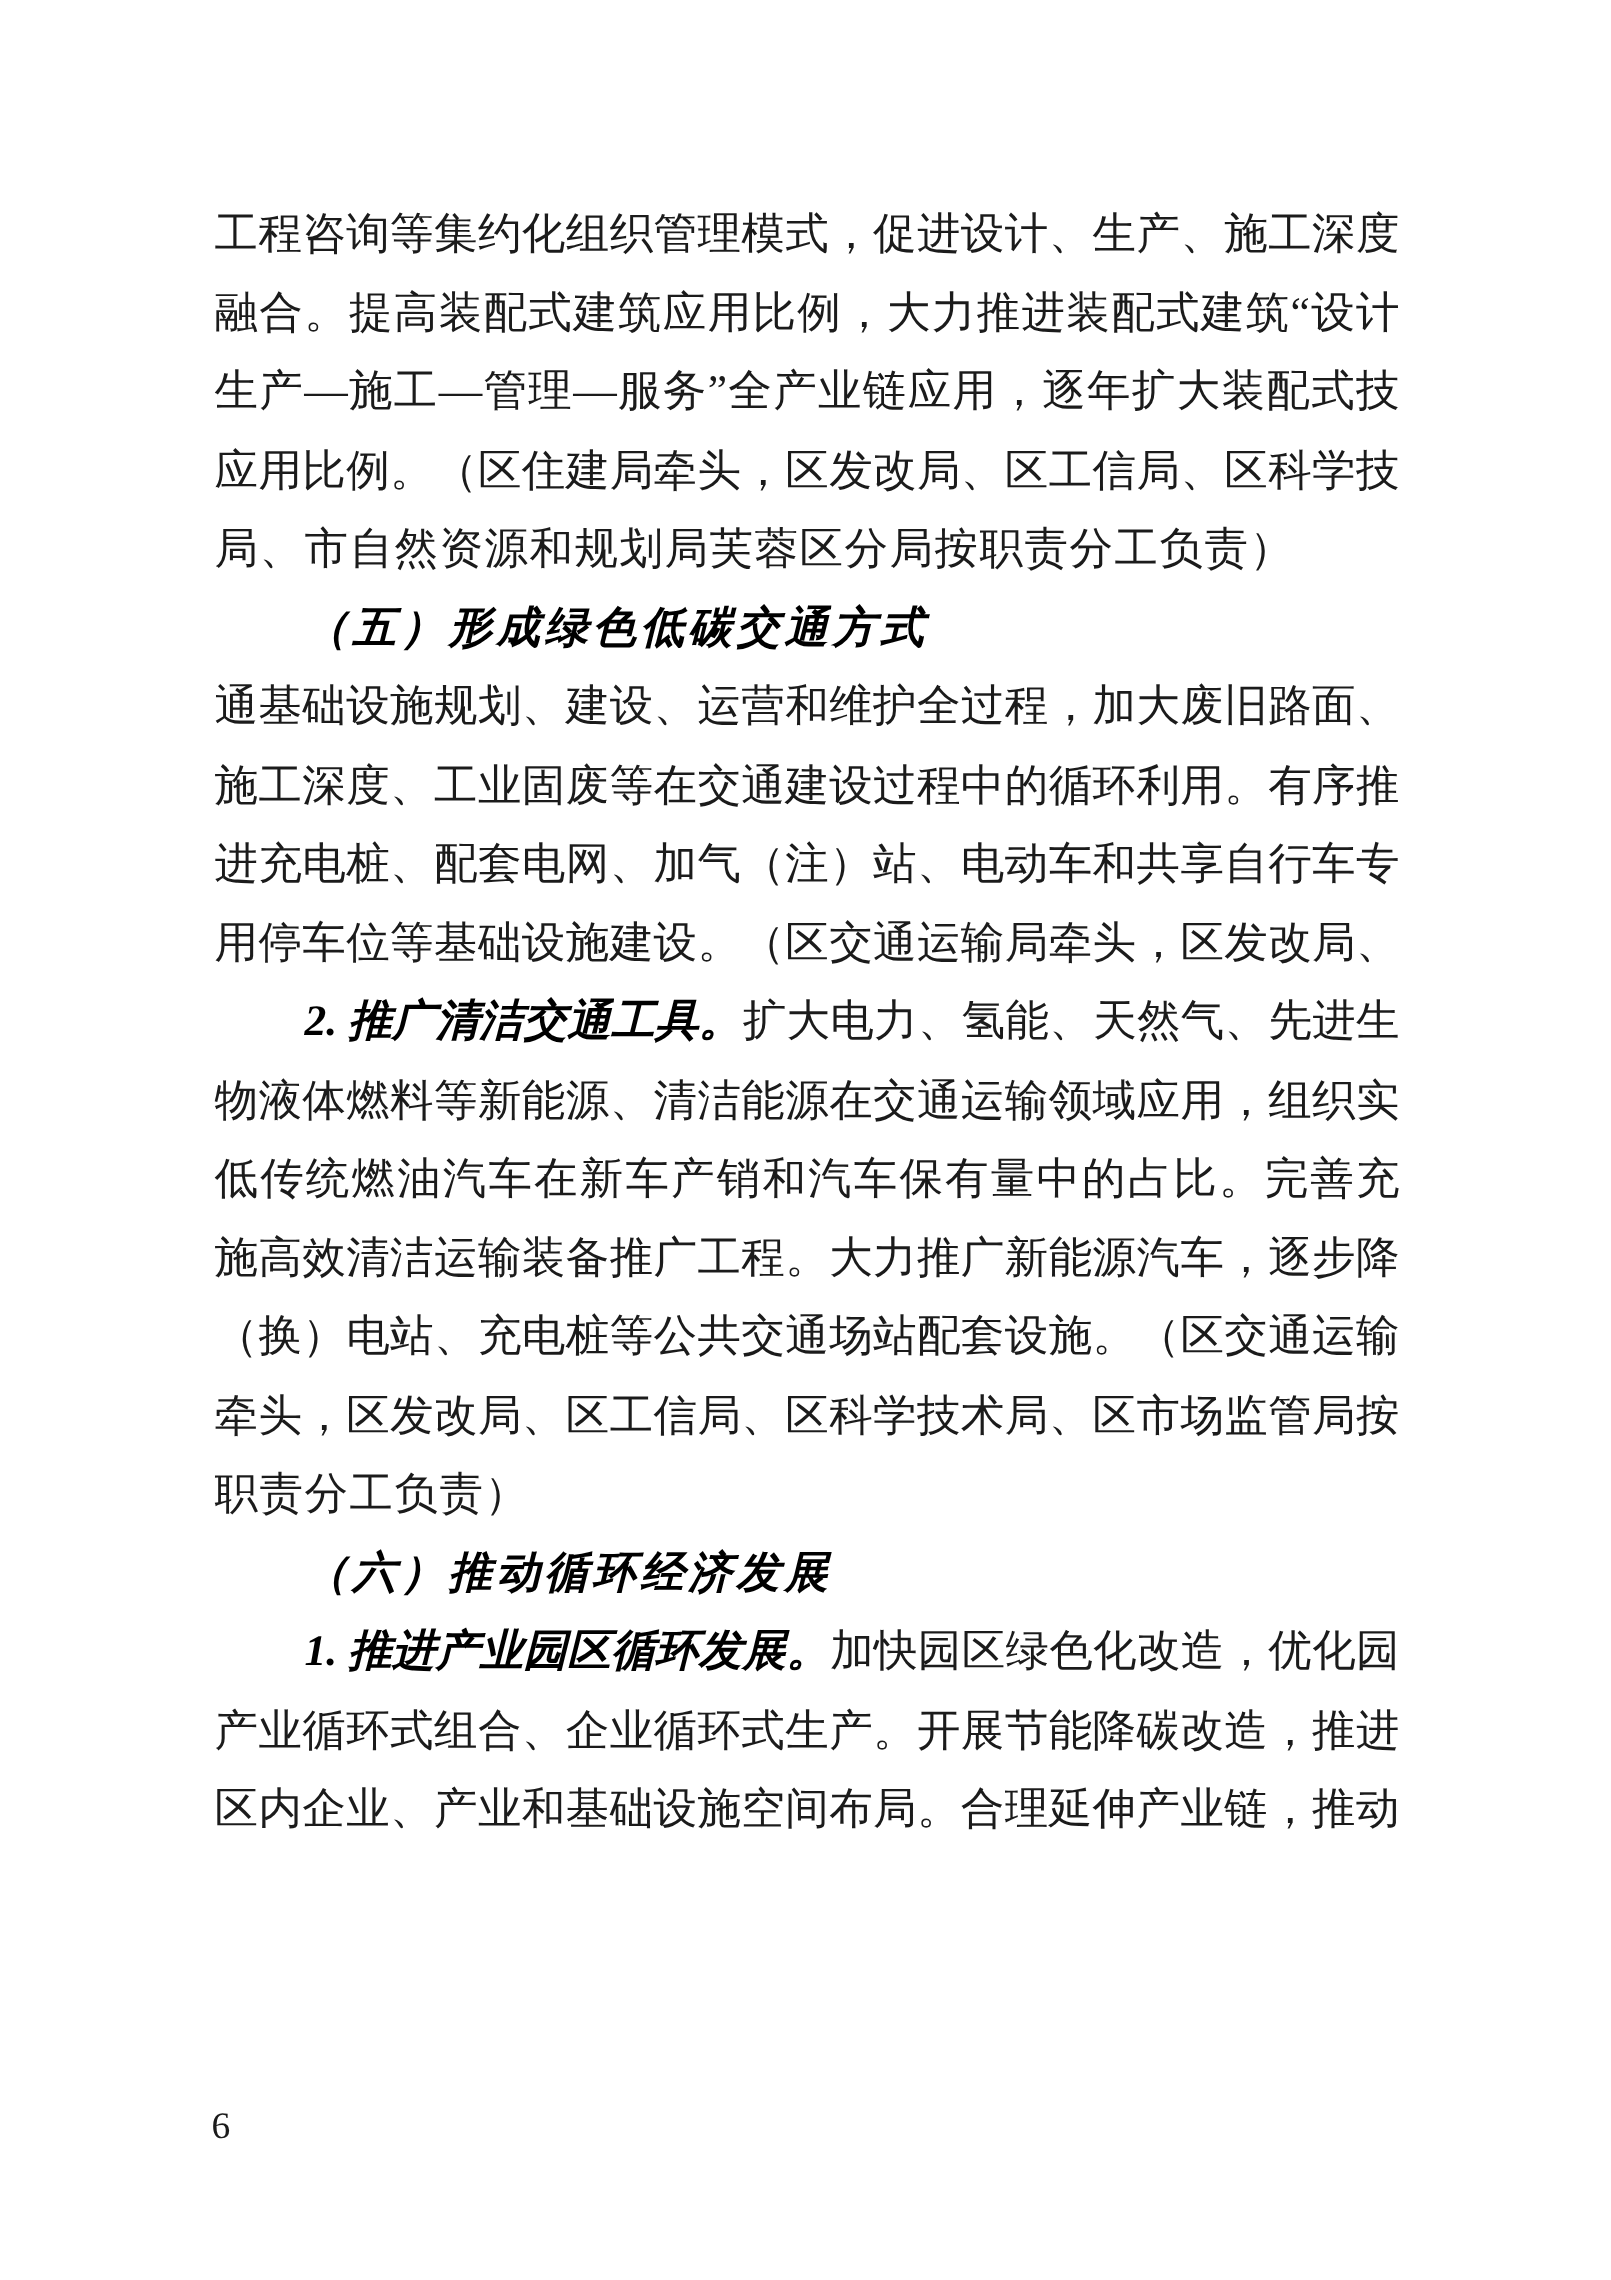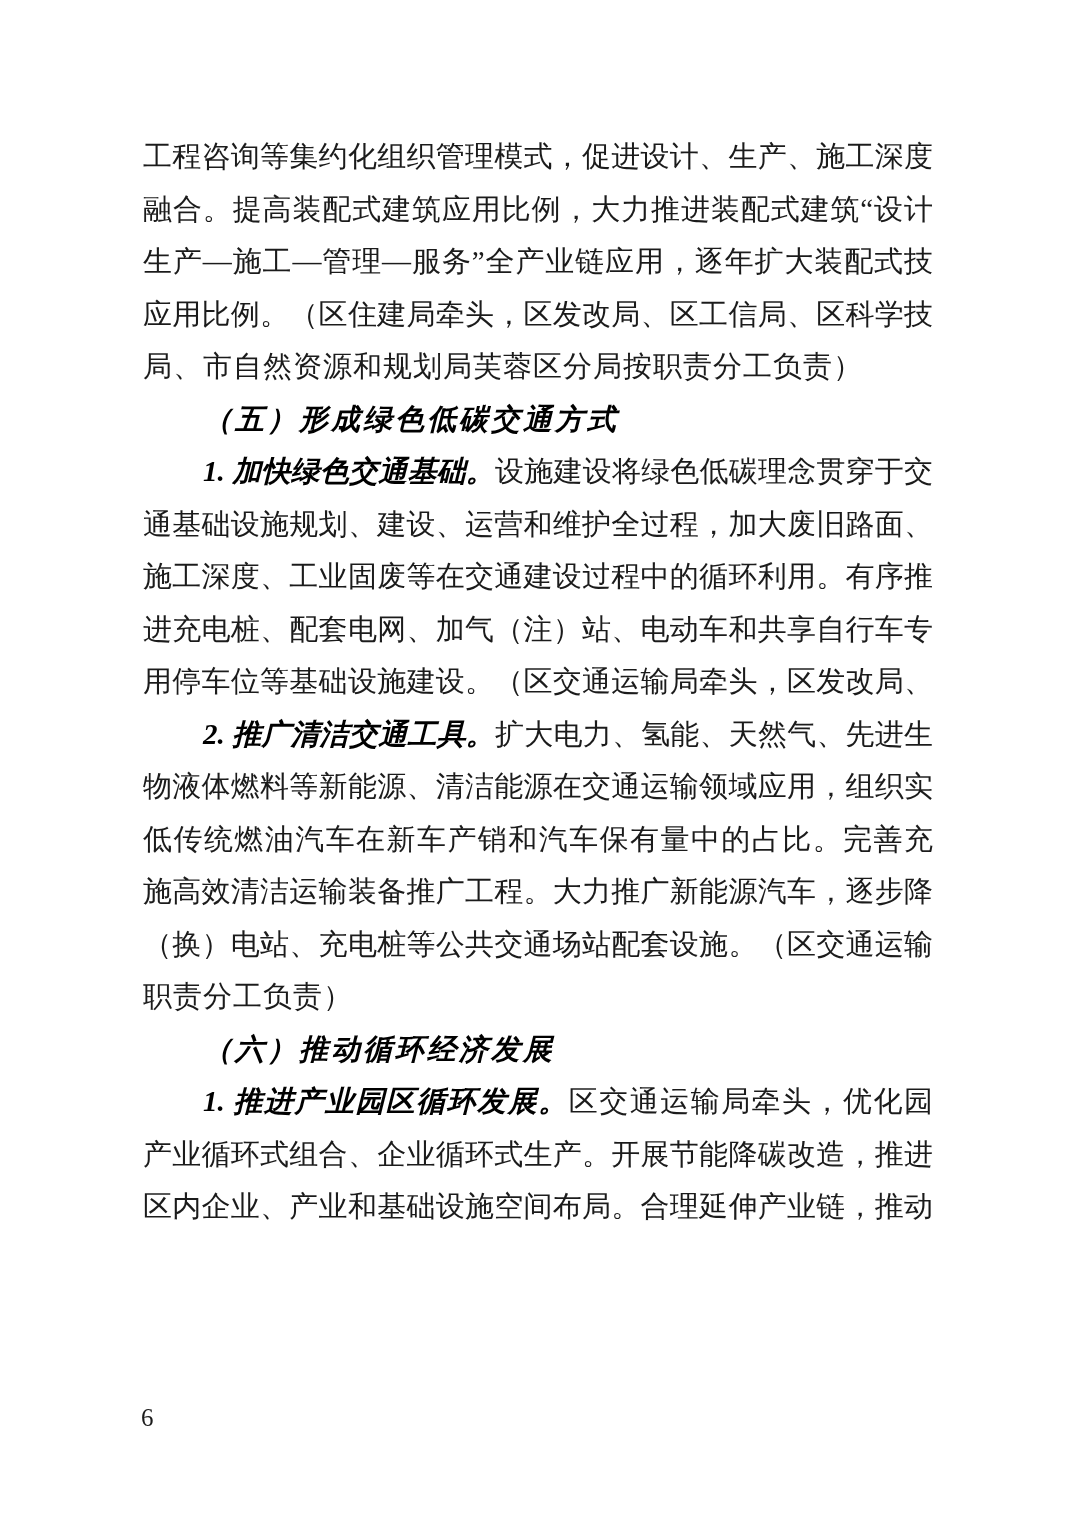--- a/index.html
+++ b/index.html
@@ -54,35 +54,35 @@
   <div class="content">
 
     <div class="line"><span>工程咨询等集约化组织管理模式，促进设计、生产、施工深度</span></div>
     <div class="line"><span>融合。提高装配式建筑应用比例，大力推进装配式建筑“设计—</span></div>
     <div class="line"><span>生产—施工—管理—服务”全产业链应用，逐年扩大装配式技术</span></div>
     <div class="line"><span>应用比例。（区住建局牵头，区发改局、区工信局、区科学技术</span></div>
     <div class="line end"><span>局、市自然资源和规划局芙蓉区分局按职责分工负责）</span></div>
 
     <div class="line indent end hd"><span class="b">（五）形成绿色低碳交通方式</span></div>
 
-    <div class="line indent"><span class="b">1. 加快绿色交通基础。</span><span>设施建设将绿色低碳理念贯穿于交</span></div>
     <div class="line"><span>通基础设施规划、建设、运营和维护全过程，加大废旧路面、</span></div>
     <div class="line"><span>施工深度、工业固废等在交通建设过程中的循环利用。有序推</span></div>
     <div class="line"><span>进充电桩、配套电网、加气（注）站、电动车和共享自行车专</span></div>
     <div class="line"><span>用停车位等基础设施建设。（区交通运输局牵头，区发改局、区</span></div>
 
     <div class="line indent"><span class="b">2. 推广清洁交通工具。</span><span>扩大电力、氢能、天然气、先进生</span></div>
     <div class="line"><span>物液体燃料等新能源、清洁能源在交通运输领域应用，组织实</span></div>
     <div class="line"><span>低传统燃油汽车在新车产销和汽车保有量中的占比。完善充</span></div>
     <div class="line"><span>施高效清洁运输装备推广工程。大力推广新能源汽车，逐步降</span></div>
     <div class="line"><span>（换）电站、充电桩等公共交通场站配套设施。（区交通运输局</span></div>
+    <div class="line"><span>牵头，区发改局、区工信局、区科学技术局、区市场监管局按</span></div>
     <div class="line end"><span>职责分工负责）</span></div>
 
     <div class="line indent end hd"><span class="b">（六）推动循环经济发展</span></div>
 
-    <div class="line indent"><span class="b">1. 推进产业园区循环发展。</span><span>区交通运输局牵头，优化园</span></div>
+    <div class="line indent"><span class="b">1. 推进产业园区循环发展。</span><span>加快园区绿色化改造，优化园</span></div>
     <div class="line"><span>产业循环式组合、企业循环式生产。开展节能降碳改造，推进</span></div>
     <div class="line"><span>区内企业、产业和基础设施空间布局。合理延伸产业链，推动</span></div>
 
   </div>
 
   <div class="page-num">6</div>
 </div>
 
 </body></html>

